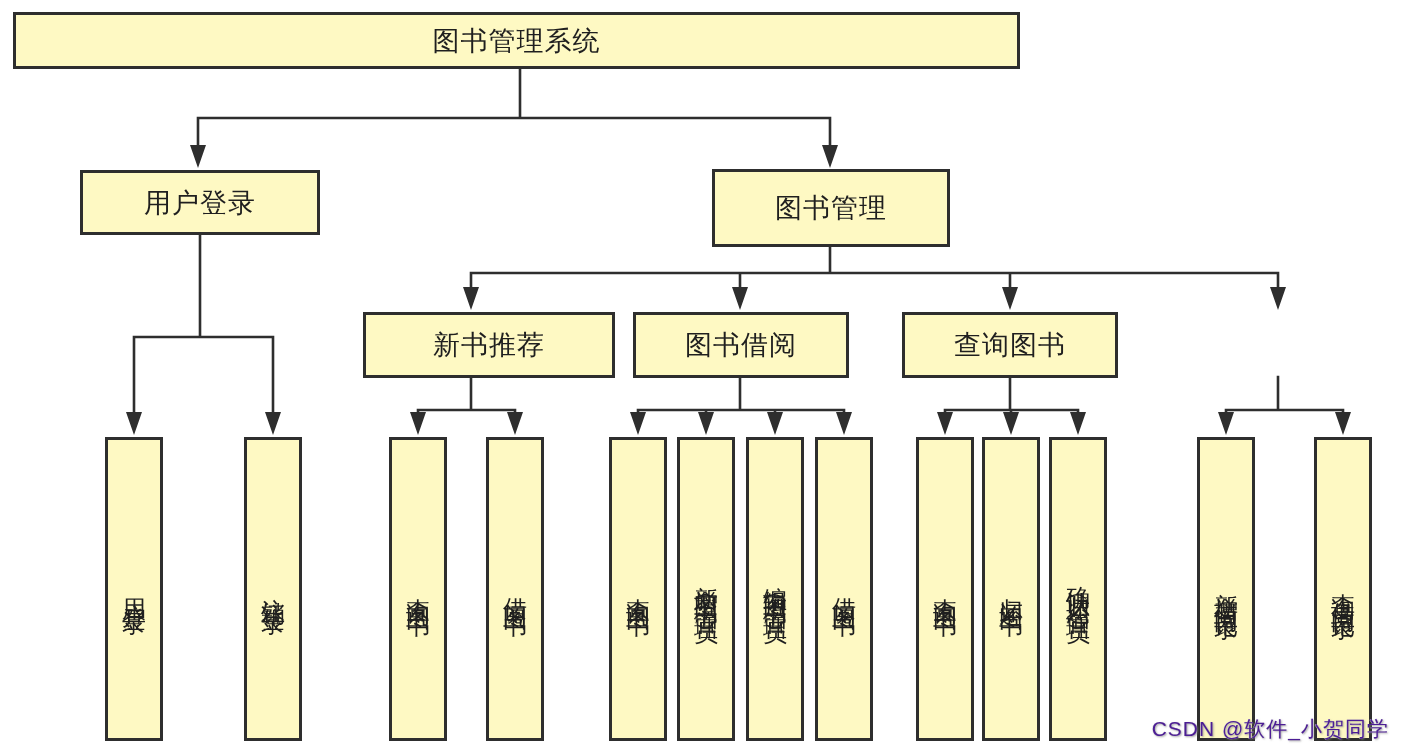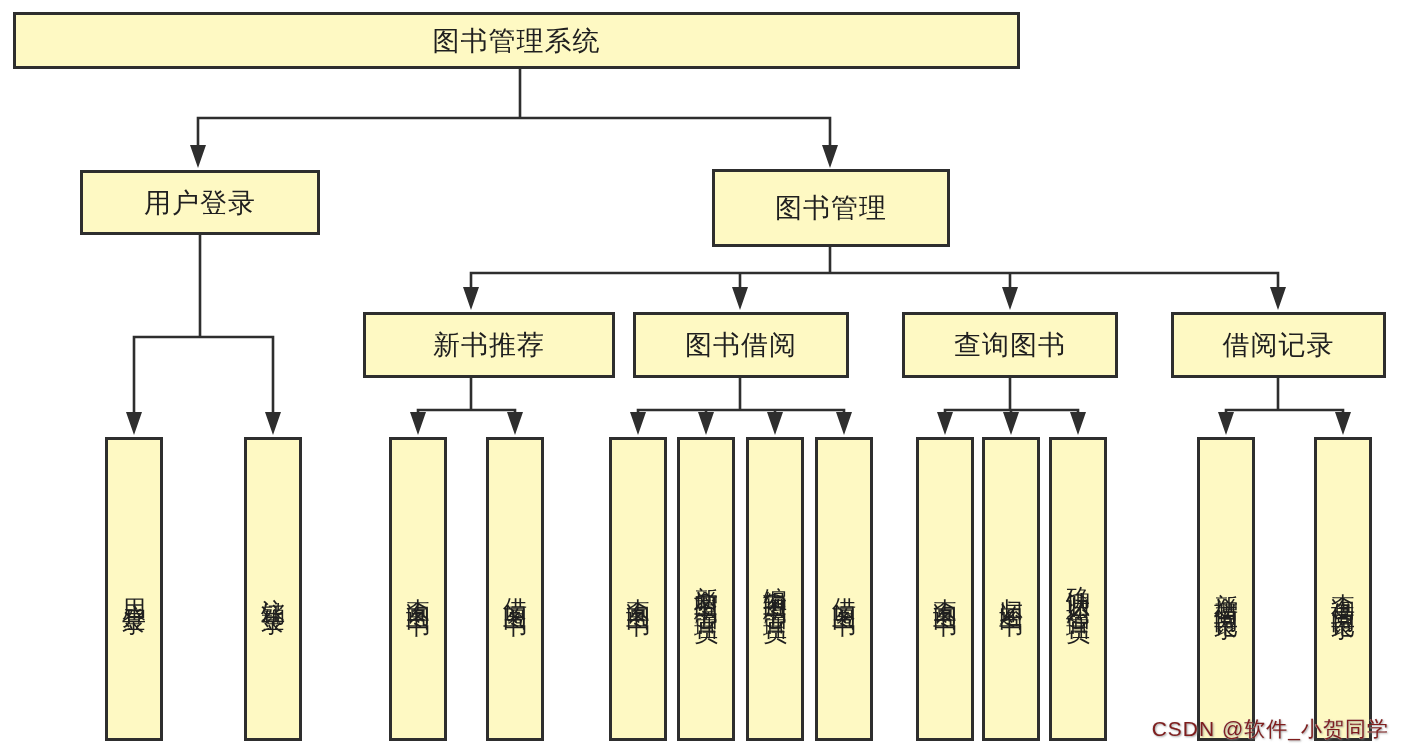--- a/index.html
+++ b/index.html
@@ -7,21 +7,21 @@
        font-family:"Liberation Sans","DejaVu Sans",sans-serif;color:#1f1f1f;}
   .stage{position:absolute;inset:0;}
   svg.wires{position:absolute;left:0;top:0;z-index:1;}
   .node{position:absolute;z-index:2;background:#fef9c3;border:3px solid #2e2e2e;
         box-sizing:border-box;display:flex;align-items:center;justify-content:center;}
   .hnode{font-size:27px;letter-spacing:1px;white-space:nowrap;}
   .root{font-size:27px;}
   .vnode span{writing-mode:vertical-rl;text-orientation:mixed;
         font-size:24px;letter-spacing:5px;line-height:1;}
   .watermark{position:absolute;z-index:3;right:16px;bottom:4px;
-        font-size:21px;letter-spacing:1px;color:#7f1d1d;
+        font-size:21px;letter-spacing:1px;color:#4c1d95;
         text-shadow:1px 1px 2px rgba(130,130,130,.75), -0.5px -0.5px 0 rgba(220,220,220,.9);
         white-space:nowrap;}
 </style>
 </head>
 <body>
 
 <div class="stage">
 
   <svg class="wires" width="1405" height="747" viewBox="0 0 1405 747">
     <path fill="none" stroke="#2e2e2e" stroke-width="2.6" stroke-linecap="square" d="
@@ -43,21 +43,20 @@
   </svg>
 
   <div class="node hnode root" style="left:13px;top:12px;width:1007px;height:57px;">图书管理系统</div>
 
   <div class="node hnode" style="left:80px;top:170px;width:240px;height:65px;">用户登录</div>
   <div class="node hnode" style="left:712px;top:169px;width:238px;height:78px;">图书管理</div>
 
   <div class="node hnode" style="left:363px;top:312px;width:252px;height:66px;">新书推荐</div>
   <div class="node hnode" style="left:633px;top:312px;width:216px;height:66px;">图书借阅</div>
   <div class="node hnode" style="left:902px;top:312px;width:216px;height:66px;">查询图书</div>
-  <div class="node hnode" style="left:1171px;top:312px;width:215px;height:66px;">借阅记录</div>
 
   <div class="node vnode" style="left:105px;top:437px;width:58px;height:304px;">
     <span>用户登录</span>
     </div>
   <div class="node vnode" style="left:244px;top:437px;width:58px;height:304px;">
     <span>注销登录</span>
     </div>
 
   <div class="node vnode" style="left:389px;top:437px;width:58px;height:304px;">
     <span>查询图书</span>

